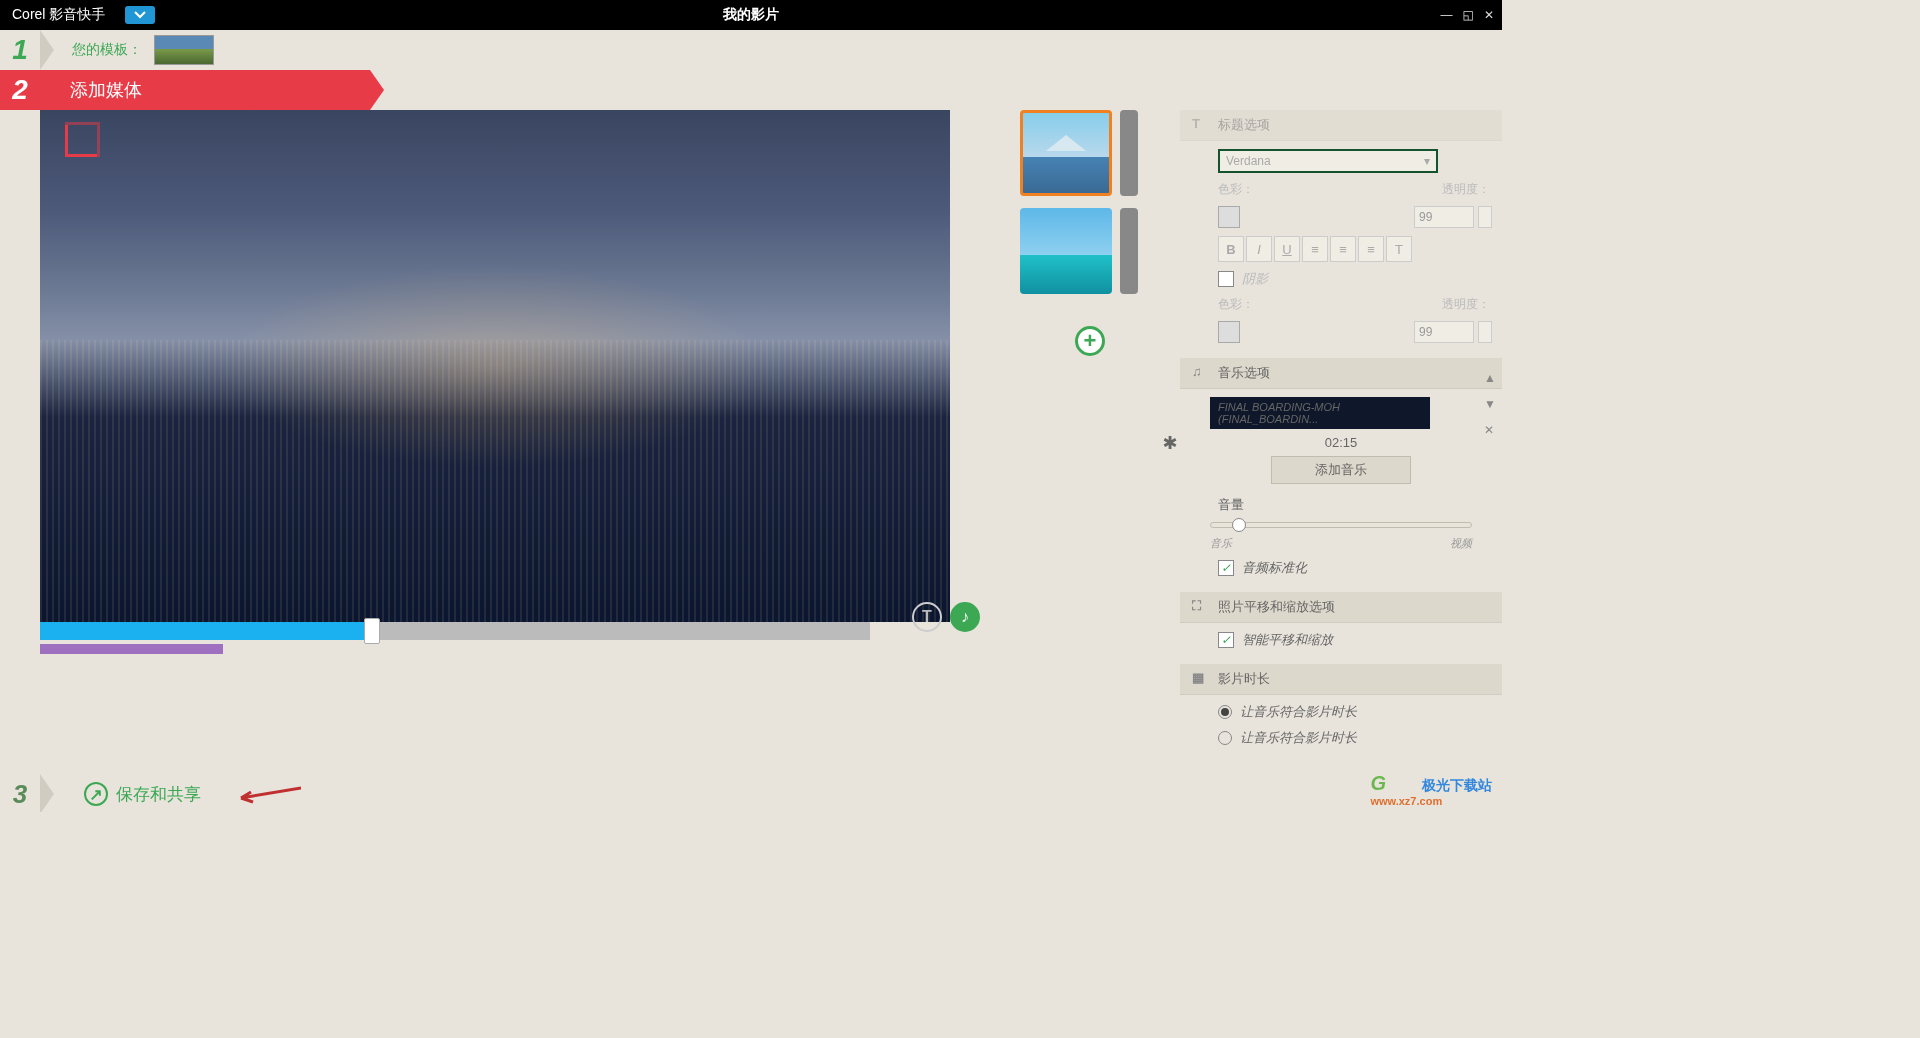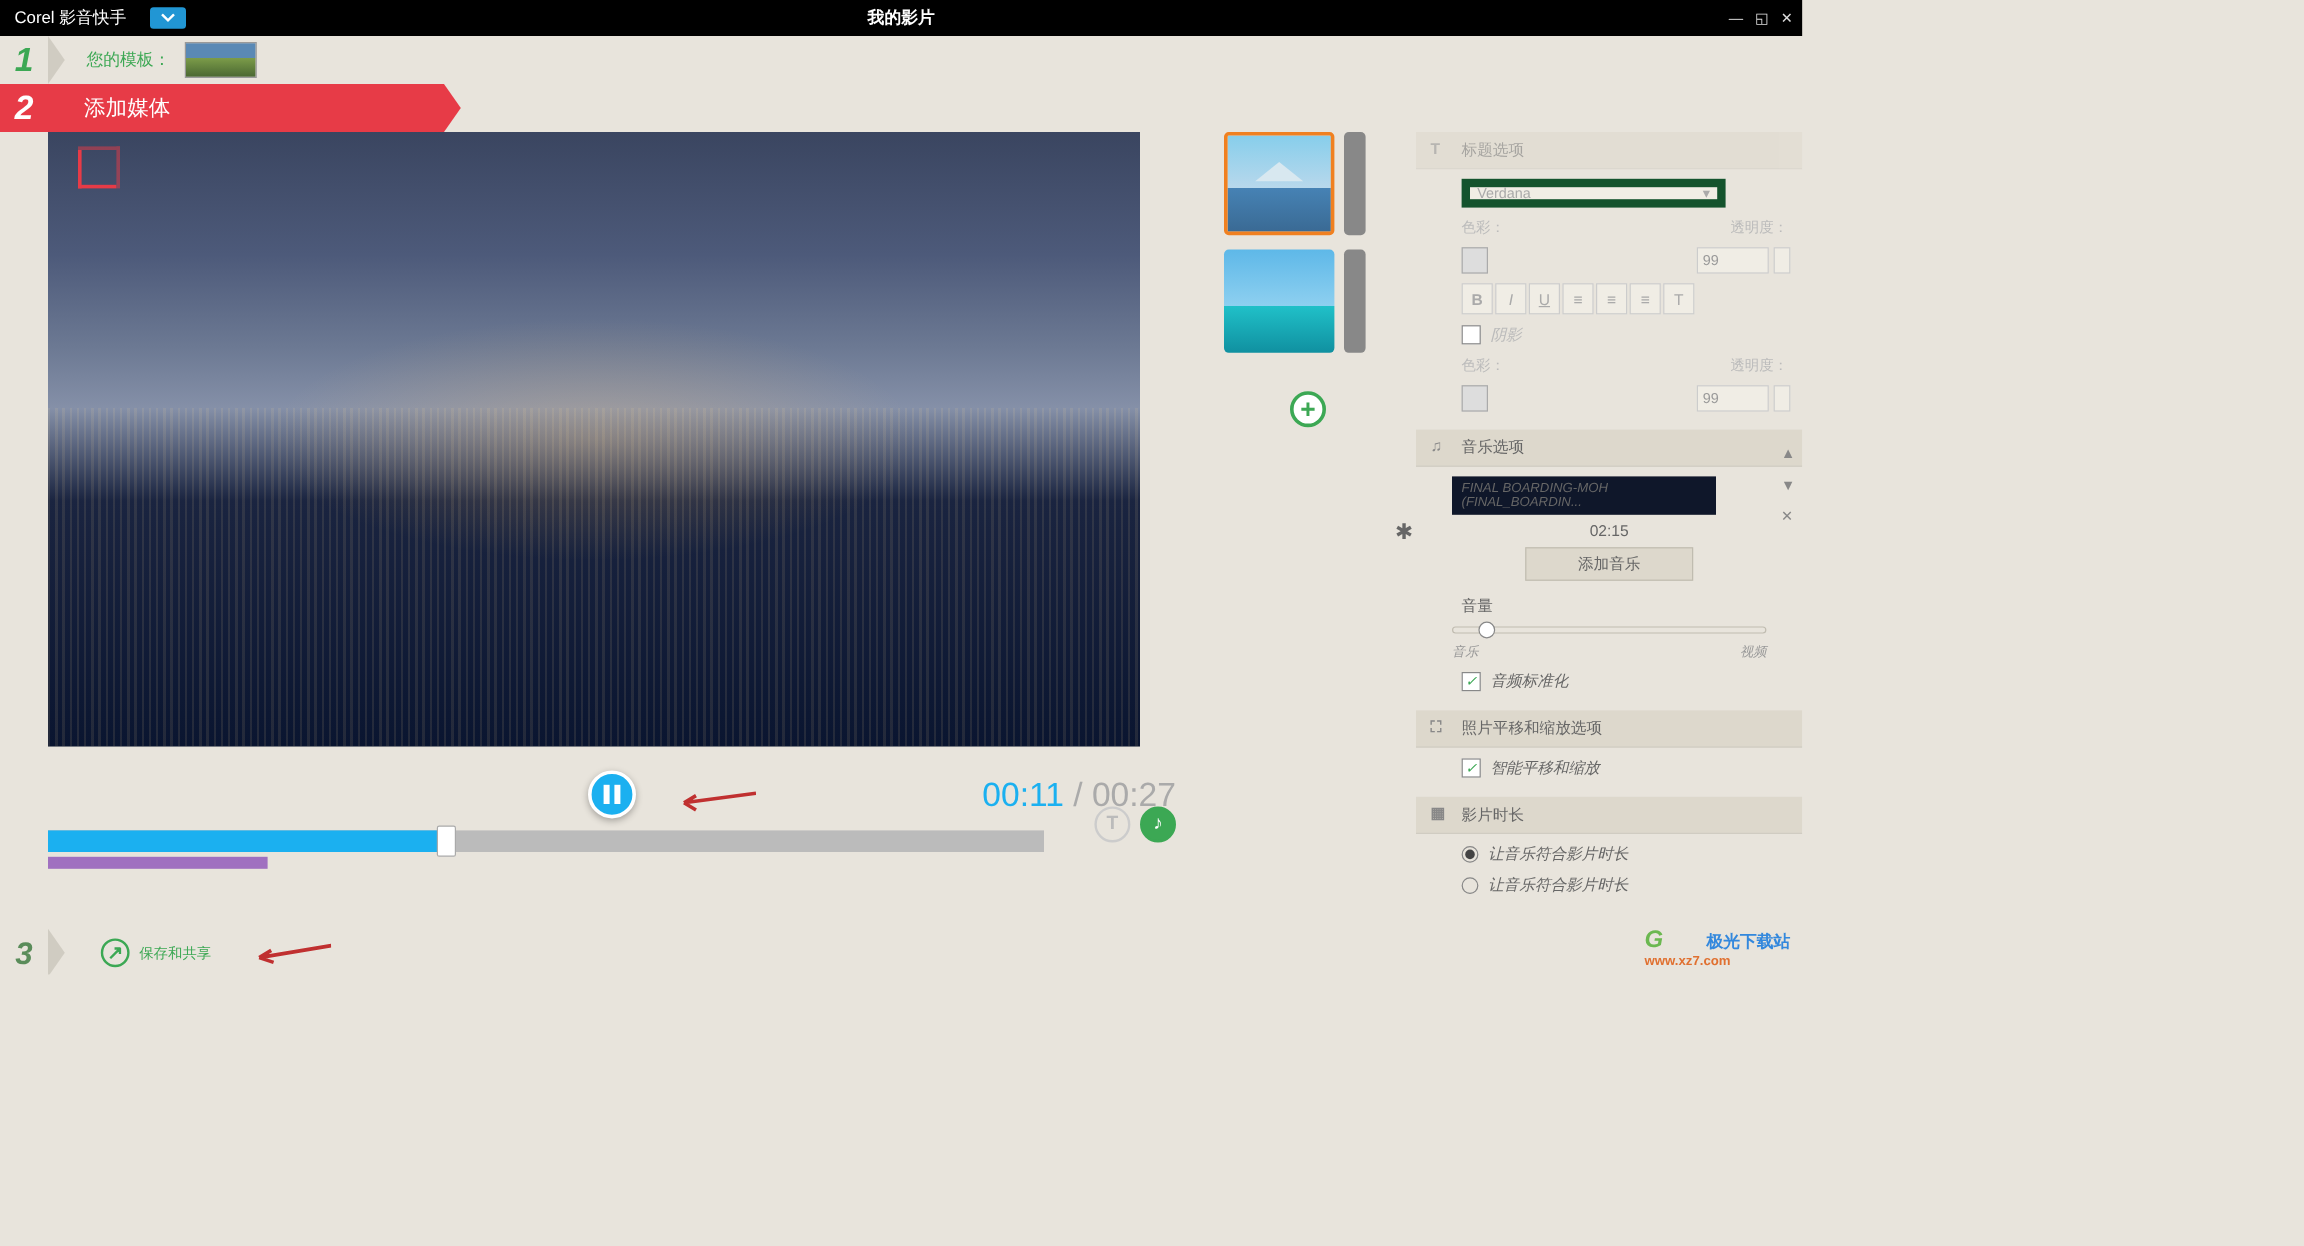--- a/index.html
+++ b/index.html
@@ -25,21 +25,21 @@
 
 .step2 { background: #e73b47; color: #fff; width: 370px; position: relative; }
 .step2 .step-num { color: #fff; }
 .step2 .step-label { margin-left: 30px; font-size: 18px; }
 .step2::after { content: ''; position: absolute; right: -14px; top: 0; width: 0; height: 0; border-top: 20px solid transparent; border-bottom: 20px solid transparent; border-left: 14px solid #e73b47; }
 
 .step3-row { position: absolute; bottom: 0; left: 0; height: 36px; display: flex; align-items: center; background: #e8e4dc; width: 1140px; }
 .step3-row .step-num { color: #5a8c5a; font-size: 26px; }
 .step3-row .step-arrow { border-left: 14px solid #d0ccc2; }
 .step3-row .save-icon { margin-left: 30px; width: 24px; height: 24px; border-radius: 50%; border: 2px solid #3ca854; display: flex; align-items: center; justify-content: center; color: #3ca854; font-weight: bold; }
-.step3-row .step-label { color: #3ca854; margin-left: 8px; font-size: 12px; }
+.step3-row .step-label { color: #3ca854; margin-left: 8px; font-size: 17px; }
 
 
 .main-area { position: absolute; top: 110px; left: 0; right: 0; bottom: 36px; display: flex; }
 .preview-col { width: 1020px; padding: 0 40px; }
 .thumbs-col { width: 140px; padding-top: 0; }
 .sep-col { width: 20px; position: relative; display: flex; align-items: center; justify-content: center; }
 .gear-btn { font-size: 18px; color: #666; cursor: pointer; }
 .right-panel { flex: 1; background: #e8e4dc; padding: 0 10px; overflow-y: auto; font-size: 13px; color: #666; }
 
 
@@ -84,21 +84,21 @@
 .panel-sec { margin-bottom: 15px; }
 .panel-sec-header { display: flex; align-items: center; gap: 8px; padding: 6px 4px; border-bottom: 1px solid #d0ccc2; background: #ddd8cc; margin: 0 -10px 8px; padding-left: 12px; }
 .panel-sec-header.disabled { opacity: 0.5; }
 .sec-icon { width: 18px; height: 18px; color: #888; font-weight: bold; }
 .prop-row { display: flex; align-items: center; gap: 4px; margin: 8px 0; padding-left: 28px; }
 .prop-label { width: 50px; color: #999; font-size: 12px; }
 .prop-label.disabled { color: #bbb; }
 .color-sw { width: 22px; height: 22px; border: 1px solid #aaa; background: #ddd; }
 .num-input { width: 60px; height: 22px; border: 1px solid #ccc; background: #f0ede5; padding: 0 4px; font-size: 12px; color: #999; }
 .spinner { width: 14px; height: 22px; background: #f0ede5; border: 1px solid #ccc; }
-.font-select { width: 220px; height: 24px; border: 7px solid #14532d; background: #f0ede5; padding: 0 6px; font-size: 12px; color: #aaa; display: flex; align-items: center; justify-content: space-between; margin-left: 28px; }
+.font-select { width: 220px; height: 24px; border: 2px solid #14532d; background: #f0ede5; padding: 0 6px; font-size: 12px; color: #aaa; display: flex; align-items: center; justify-content: space-between; margin-left: 28px; }
 .fmt-row { display: flex; gap: 2px; padding-left: 28px; margin: 8px 0; }
 .fmt-btn { width: 26px; height: 26px; border: 1px solid #ccc; background: #f0ede5; display: flex; align-items: center; justify-content: center; font-size: 13px; color: #aaa; cursor: pointer; }
 .chk-row { display: flex; align-items: center; gap: 8px; padding-left: 28px; margin: 8px 0; font-size: 13px; font-style: italic; }
 .chk { width: 16px; height: 16px; border: 1px solid #888; background: #fff; display: flex; align-items: center; justify-content: center; color: #3ca854; font-size: 12px; }
 .radio { width: 14px; height: 14px; border: 1px solid #888; border-radius: 50%; display: flex; align-items: center; justify-content: center; }
 .radio.checked::after { content: ''; width: 8px; height: 8px; background: #444; border-radius: 50%; }
 
 .music-track { background: #0f172a; padding: 4px 8px; font-size: 11px; font-style: italic; color: #666; margin: 0 0 0 20px; width: 220px; }
 .music-duration { text-align: center; margin: 6px 0; font-size: 13px; }
 .add-music-btn { width: 140px; height: 28px; background: #ddd8cc; border: 1px solid #c0bcb0; margin: 0 auto; display: flex; align-items: center; justify-content: center; cursor: pointer; font-size: 13px; }
@@ -145,34 +145,20 @@
   <div class="step-label">添加媒体</div>
 </div>
 
 <div class="main-area">
   <div class="preview-col">
     <div class="video-preview">
       <div class="city-sky"></div>
       <div class="city-glow"></div>
       <div class="city-lights"></div>
       <div class="logo-corner"></div>
-    </div>
-    <div class="controls-row">
-      <div class="pause-btn">
-        <div class="bars">
-            <span></span>
-            <span></span>
-          </div>
-      </div>
-      <svg class="arrow-svg red-arrow1">
-          <path d="M70 4 L10 12 M10 12 L20 6 M10 12 L20 18" stroke="#c03030" stroke-width="3" fill="none"></path>
-        </svg>
-      <div class="time-display">
-        <span class="time-current">00:11</span><span class="time-sep"> / </span><span class="time-total">00:27</span>
-      </div>
     </div>
     <div style="position:relative;">
       <div class="timeline">
         <div class="timeline-fill"></div>
         <div class="timeline-handle"></div>
       </div>
       <div class="timeline2">
         <div class="timeline2-fill"></div>
       </div>
       <div class="track-btns">

